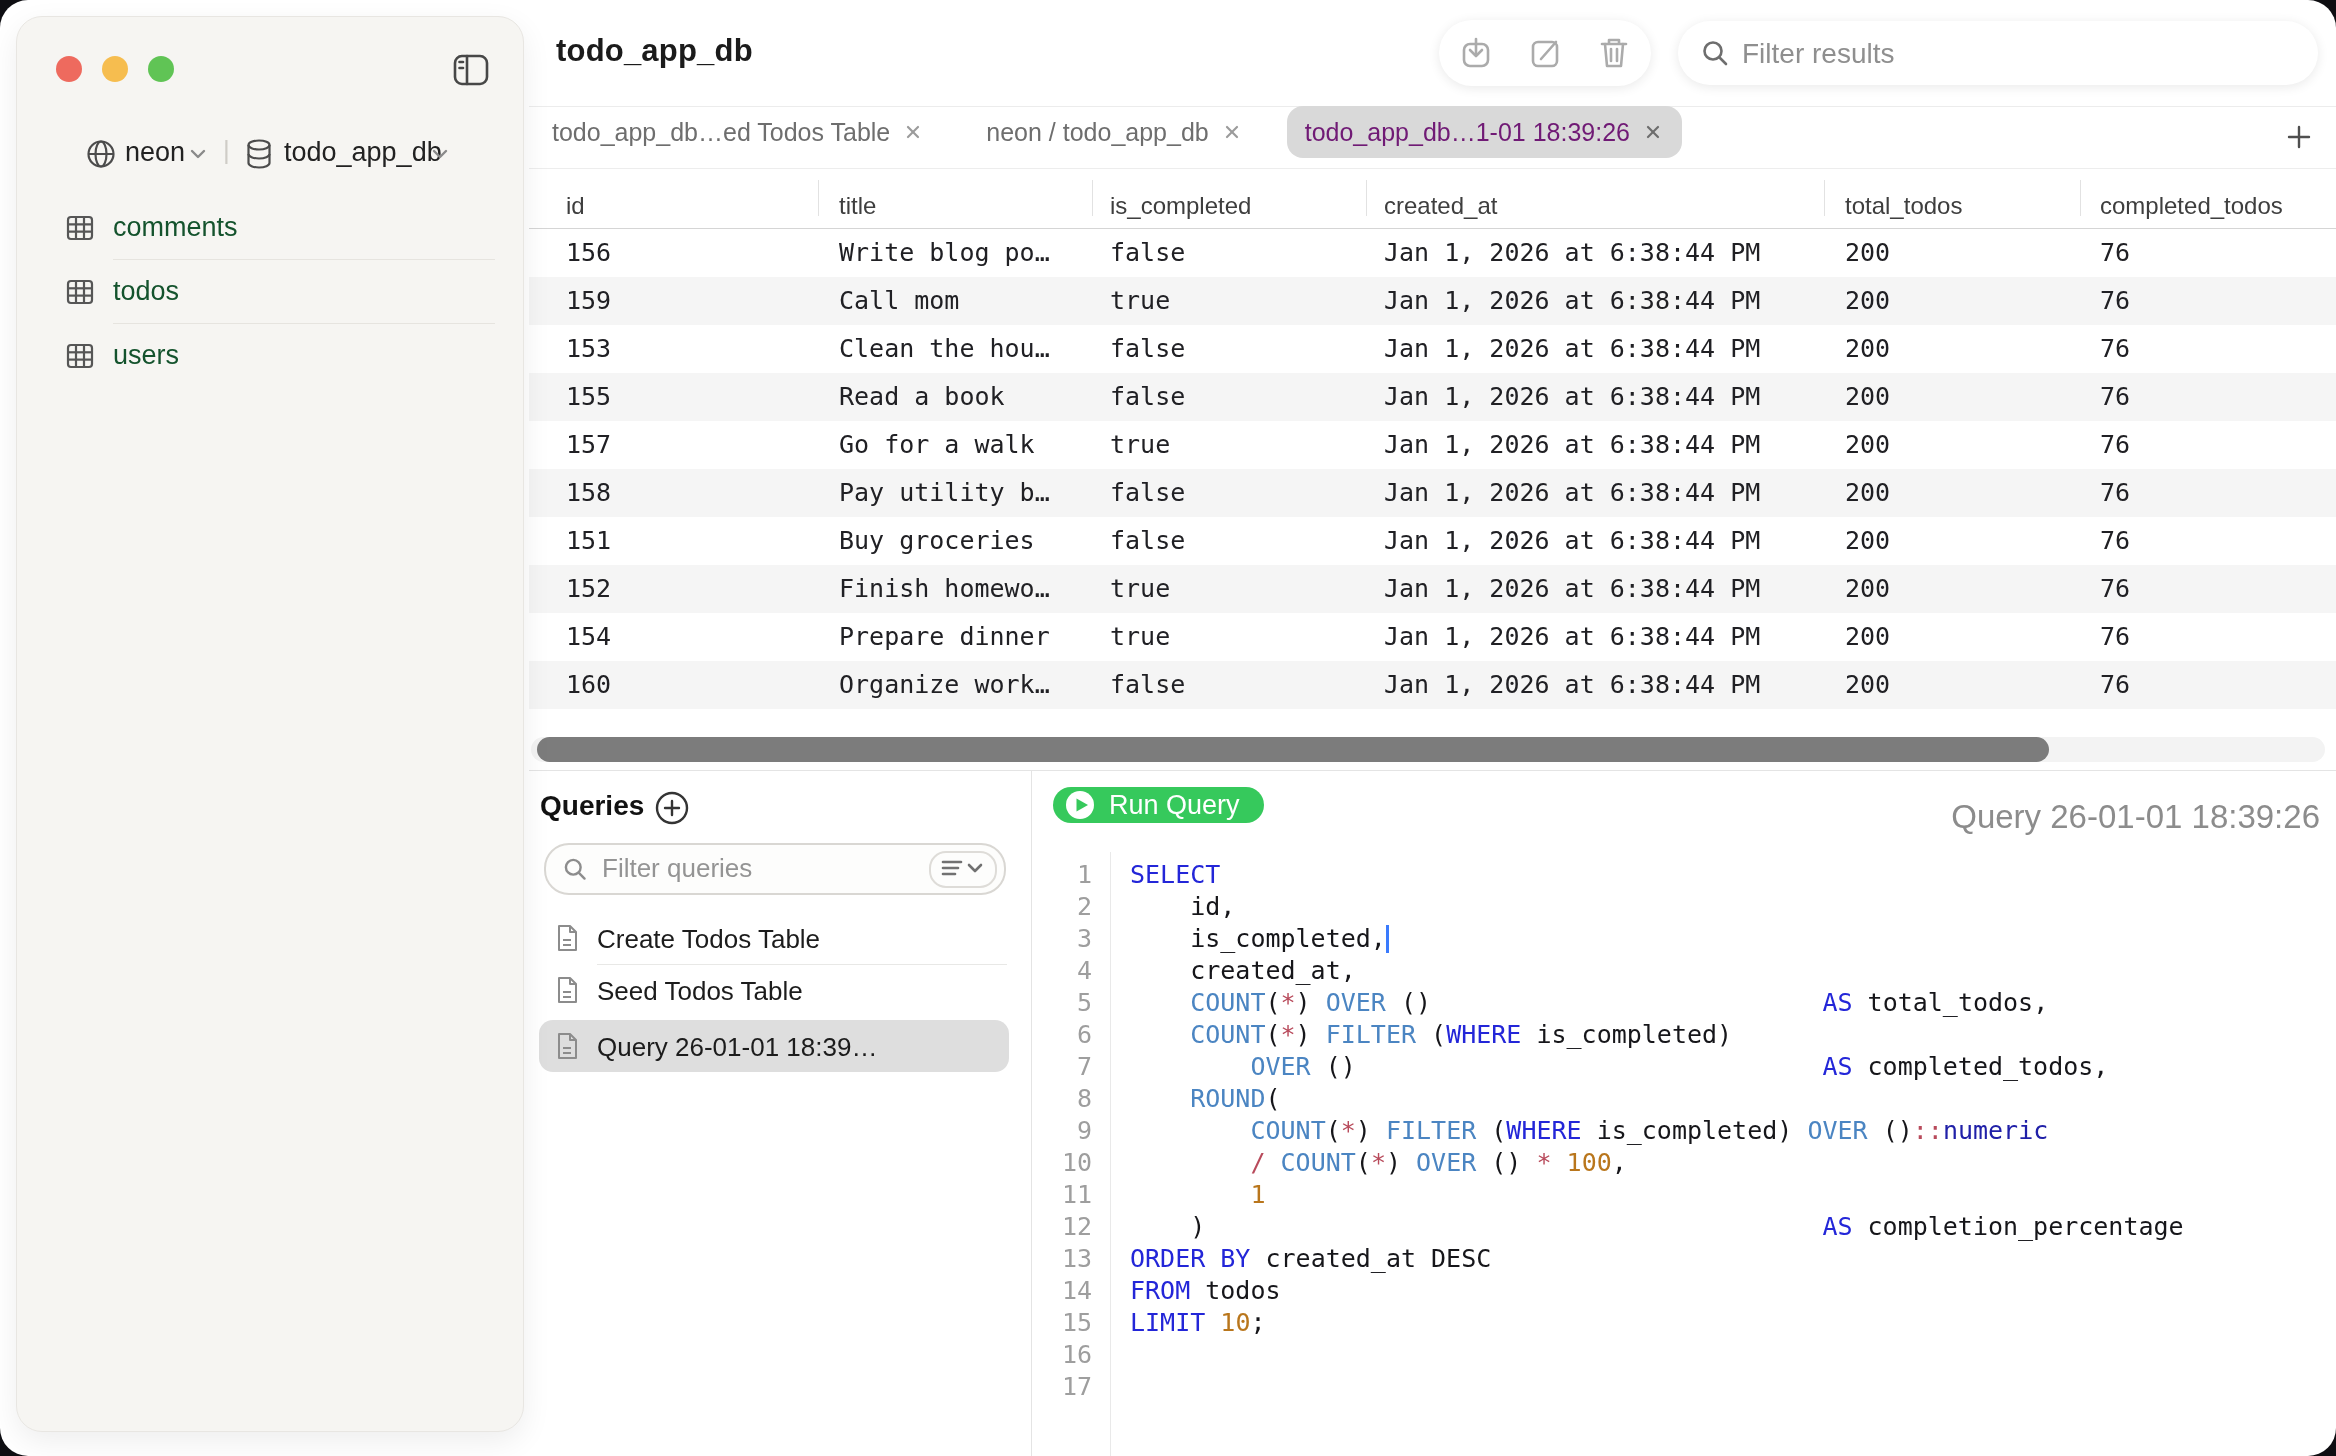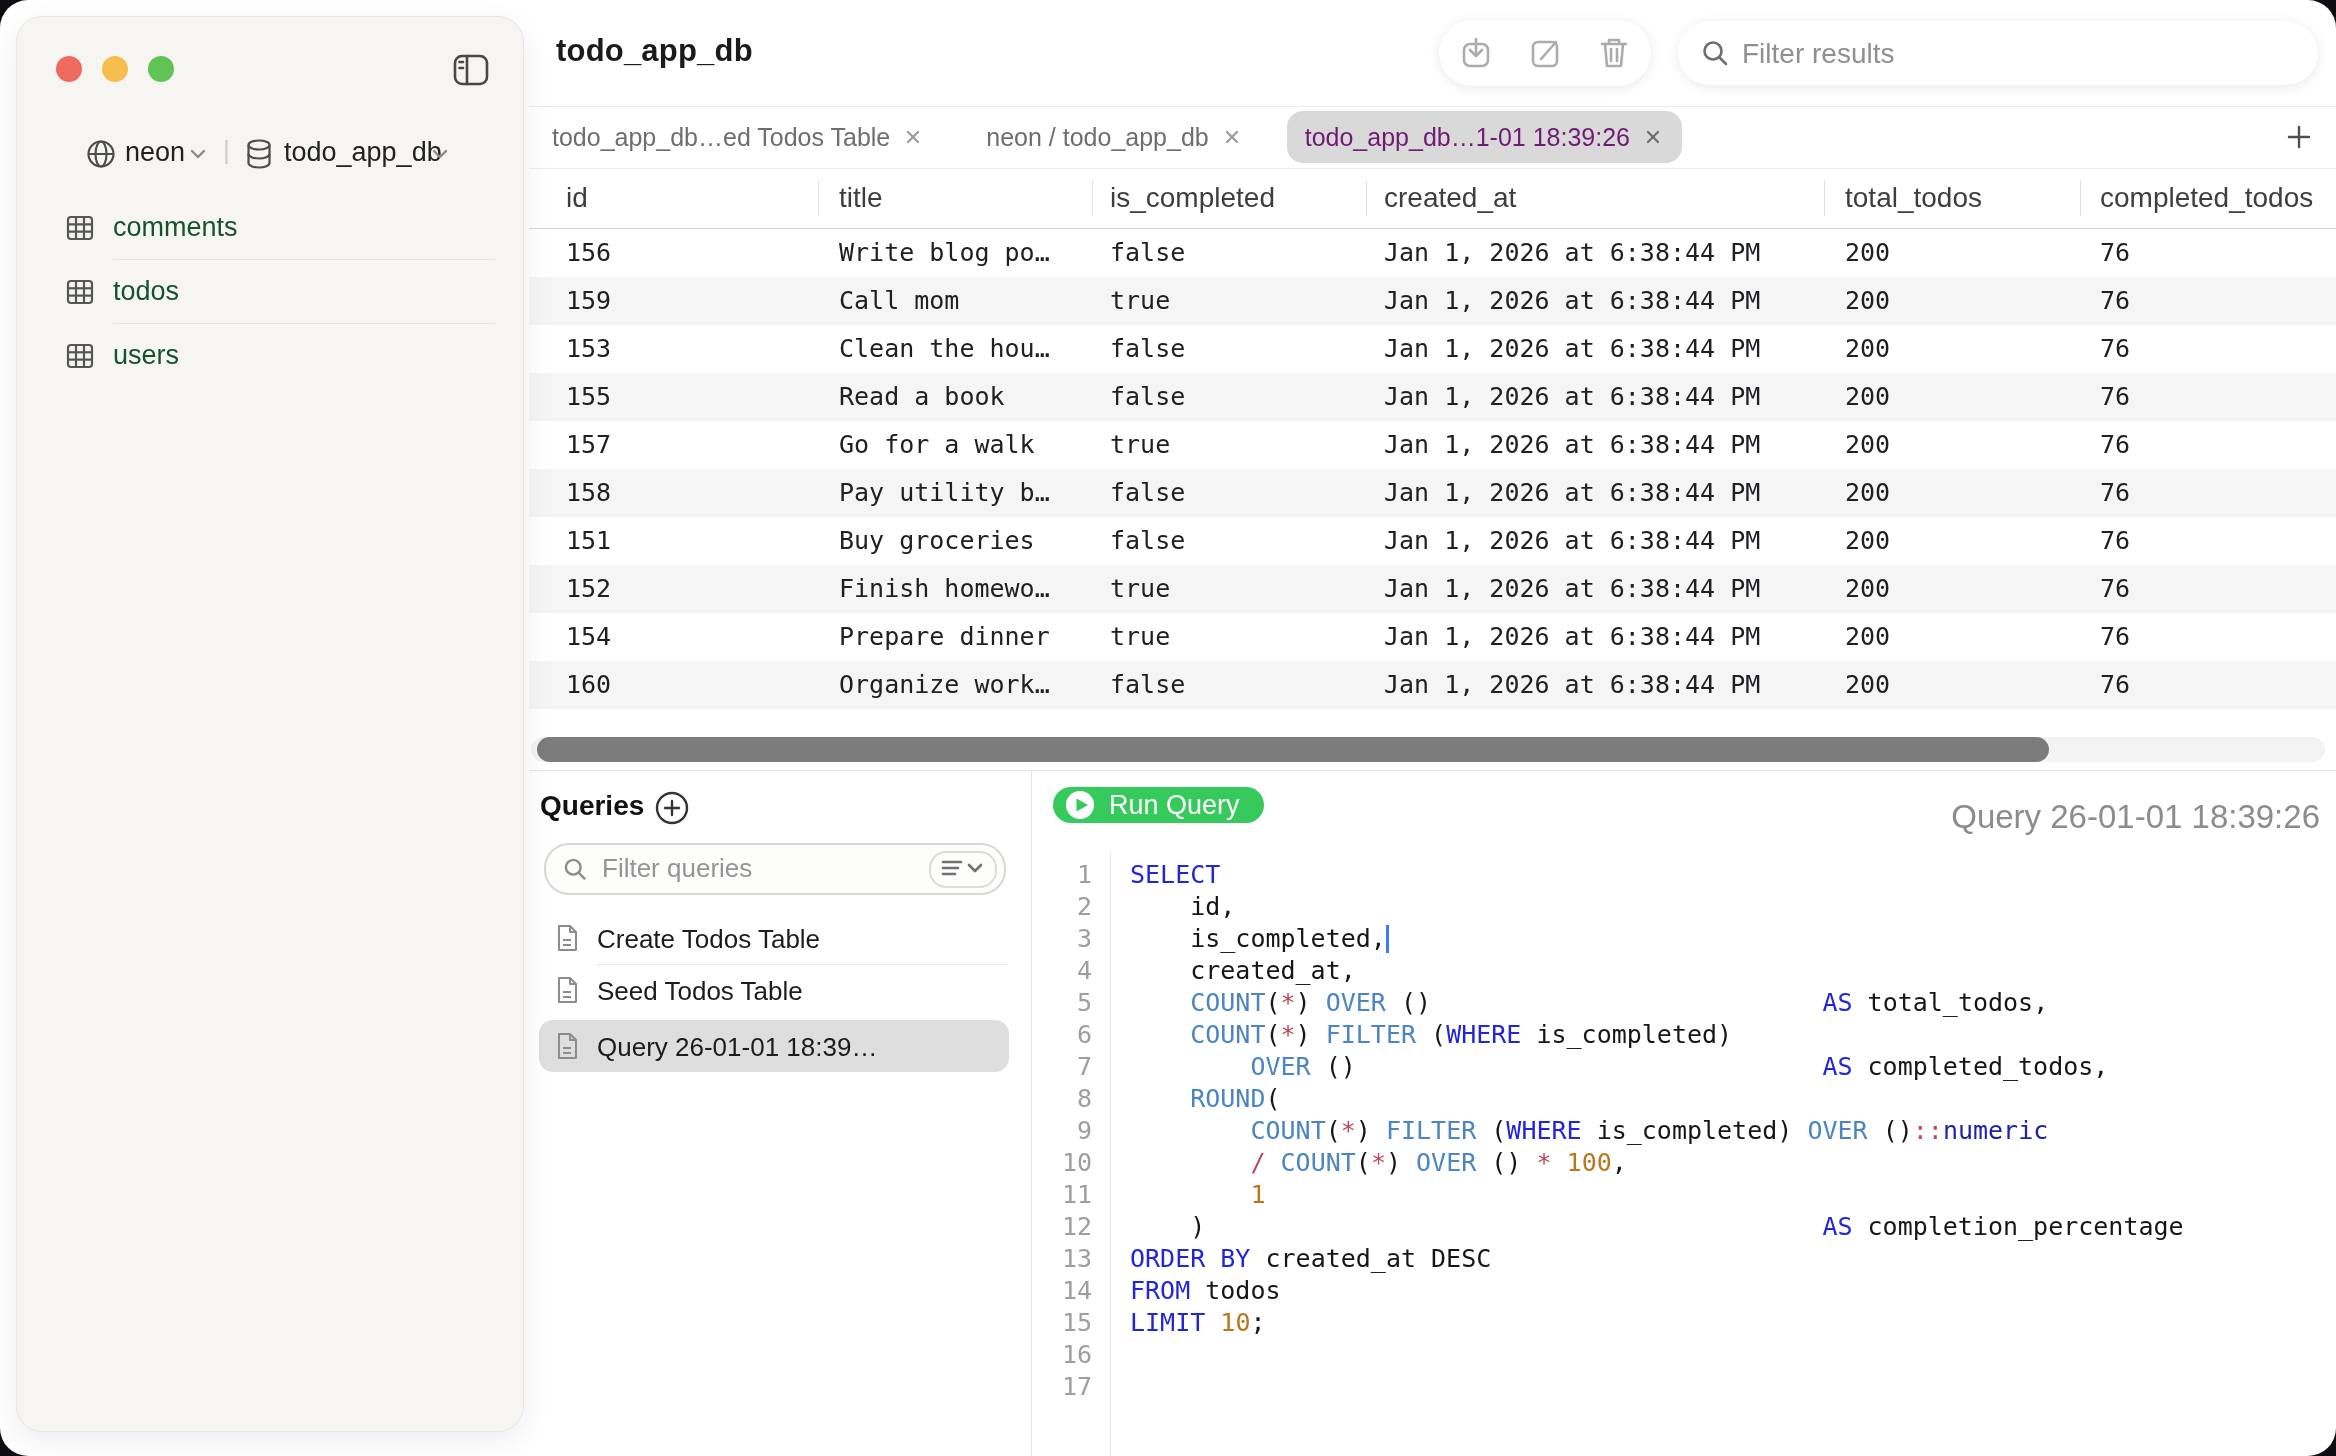--- a/index.html
+++ b/index.html
@@ -36,34 +36,34 @@
   .toolbar{position:absolute;left:1439px;top:20px;width:212px;height:66px;background:#fff;border-radius:33px;box-shadow:0 2px 12px rgba(0,0,0,.09)}
   .tool-btn{position:absolute;top:16px;width:34px;height:34px;color:#ababab;cursor:pointer}
   .tool-export{left:20px}.tool-edit{left:89px}.tool-trash{left:158px}
   .filter-pill{position:absolute;left:1678px;top:21px;width:640px;height:64px;background:#fff;border-radius:32px;box-shadow:0 2px 12px rgba(0,0,0,.09)}
   .filter-pill .mag{position:absolute;left:22px;top:17px;color:#6e6e6e}
   .filter-pill input{position:absolute;left:62px;top:0;width:550px;height:64px;border:none;outline:none;background:transparent;font-size:28px;font-family:"Liberation Sans",sans-serif;color:#333}
   .filter-pill input::placeholder{color:#8f8f8f}
 
   
   .tabs-line{position:absolute;left:529px;right:0;top:106px;border-top:1px solid #ececec}
-  .tab-bar{position:absolute;left:534px;right:70px;top:106px;height:62px;display:flex;align-items:center;gap:26px}
+  .tab-bar{position:absolute;left:534px;right:70px;top:106px;height:62px;display:flex;align-items:flex-start;gap:26px}
   .tab{display:flex;align-items:center;gap:12px;height:52px;padding:0 18px;border-radius:16px;cursor:pointer;white-space:nowrap}
   .tab .tab-label{font-size:25px;color:#6e6e6e}
   .tab.active{background:var(--tab-active-bg,#d9d9d9)}
   .tab.active .tab-label{color:#701a75}
   .tab .x{color:#9b9b9b;display:flex}
   .tab.active .x{color:#6d6d6d}
   .newtab{position:absolute;right:18px;top:118px;width:38px;height:38px;color:#4f4f4f;cursor:pointer}
 
   
   .grid-hline1{position:absolute;left:529px;right:0;top:168px;border-top:1px solid #ededed}
   .grid-hline2{position:absolute;left:529px;right:0;top:228px;border-top:1px solid #d5d5d5}
   .thead{position:absolute;left:529px;right:0;top:168px;height:60px}
-  .hcell{position:absolute;top:0;line-height:60px;font-size:28px;color:#3e3e3e}
+  .hcell{position:absolute;top:8px;line-height:60px;font-size:24px;color:#3e3e3e}
   .hsep{position:absolute;top:12px;height:36px;border-left:1px solid #e2e2e2}
   .c1{left:37px}.c2{left:310px}.c3{left:581px}.c4{left:855px}.c5{left:1316px}.c6{left:1571px}
   .rows{position:absolute;left:529px;right:0;top:229px}
   .trow{position:relative;height:48px}
   .trow.alt{background:var(--row-alt,#f5f5f5)}
   .cell{position:absolute;top:0;line-height:48px;white-space:pre}
   .mono{font-family:"DejaVu Sans Mono",monospace;font-size:25px;color:#202024}
 
   .hscroll-track{position:absolute;left:531px;top:737px;width:1794px;height:25px;border-radius:13px;background:#f3f3f3}
   .hscroll-thumb{position:absolute;left:537px;top:737px;width:1512px;height:25px;border-radius:13px;background:var(--scroll-thumb,#7c7c7c);cursor:grab}

